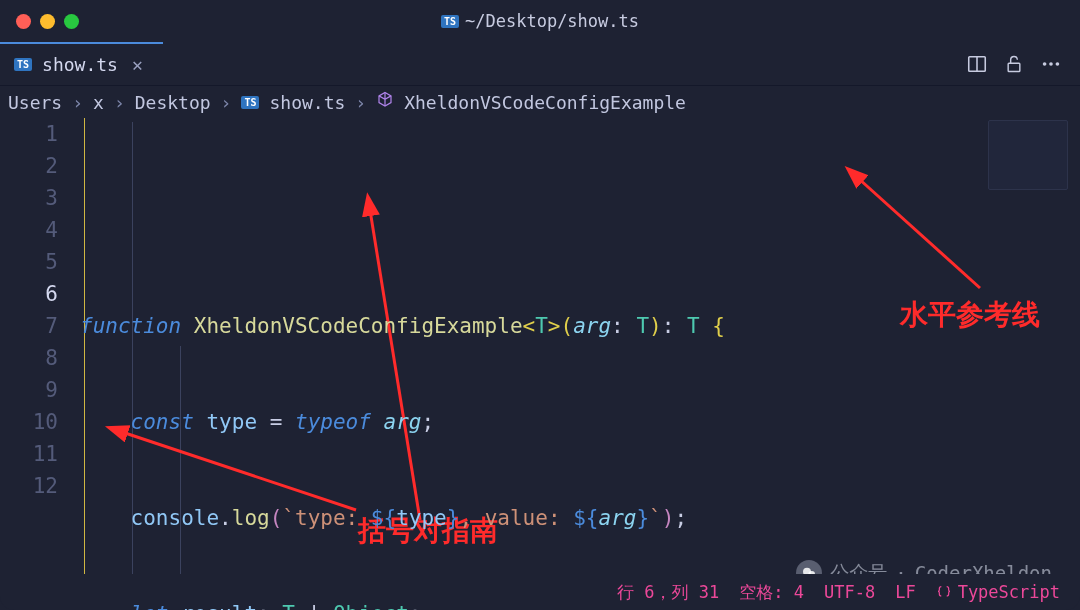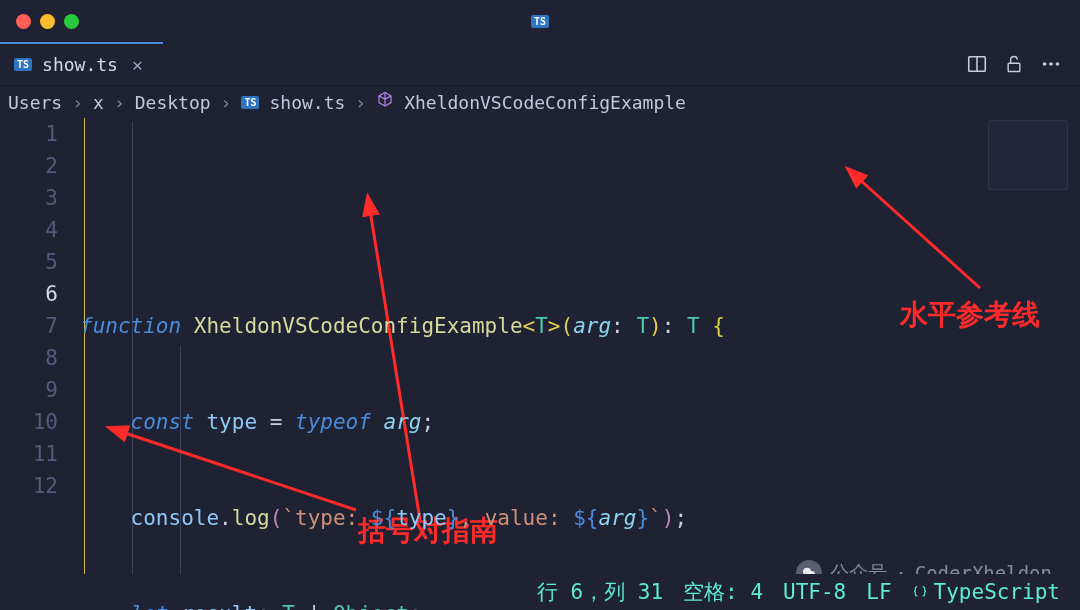--- a/index.html
+++ b/index.html
@@ -97,21 +97,21 @@
   position:absolute; right:12px; top:120px;
   width:80px; height:70px;
   background:#242a42; border:1px solid #3a4160;
   border-radius:2px; opacity:0.55;
 }
 
 .statusbar {
   position:absolute; left:0; right:0; bottom:0;
   height:36px; display:flex; align-items:center; justify-content:flex-end;
   gap:20px; padding:0 20px;
-  color:#5eead4; font-size:21px;
+  color:#ec4899; font-size:17px;
   background:#1e2233;
 }
 .statusbar .item { display:flex; align-items:center; gap:6px; }
 
 
 .anno { position:absolute; color:#ff2b2b; font-size:28px; font-weight:600;
   font-family: -apple-system, "PingFang SC", "Microsoft YaHei", sans-serif;
   pointer-events:none; }
 .arrow { position:absolute; pointer-events:none; }
 
@@ -130,20 +130,21 @@
 <body>
 
 <div class="titlebar">
   <div class="traffic">
     <span class="dot red"></span>
     <span class="dot yellow"></span>
     <span class="dot green"></span>
   </div>
   <div class="title-center">
     <span class="ts-badge">TS</span>
+    <span>~/Desktop/show.ts</span>
   </div>
 </div>
 
 <div class="tabbar">
   <div class="tab">
     <span class="ts-badge">TS</span>
     <span>show.ts</span>
     <span class="tab-close">✕</span>
   </div>
   <div class="topright">

